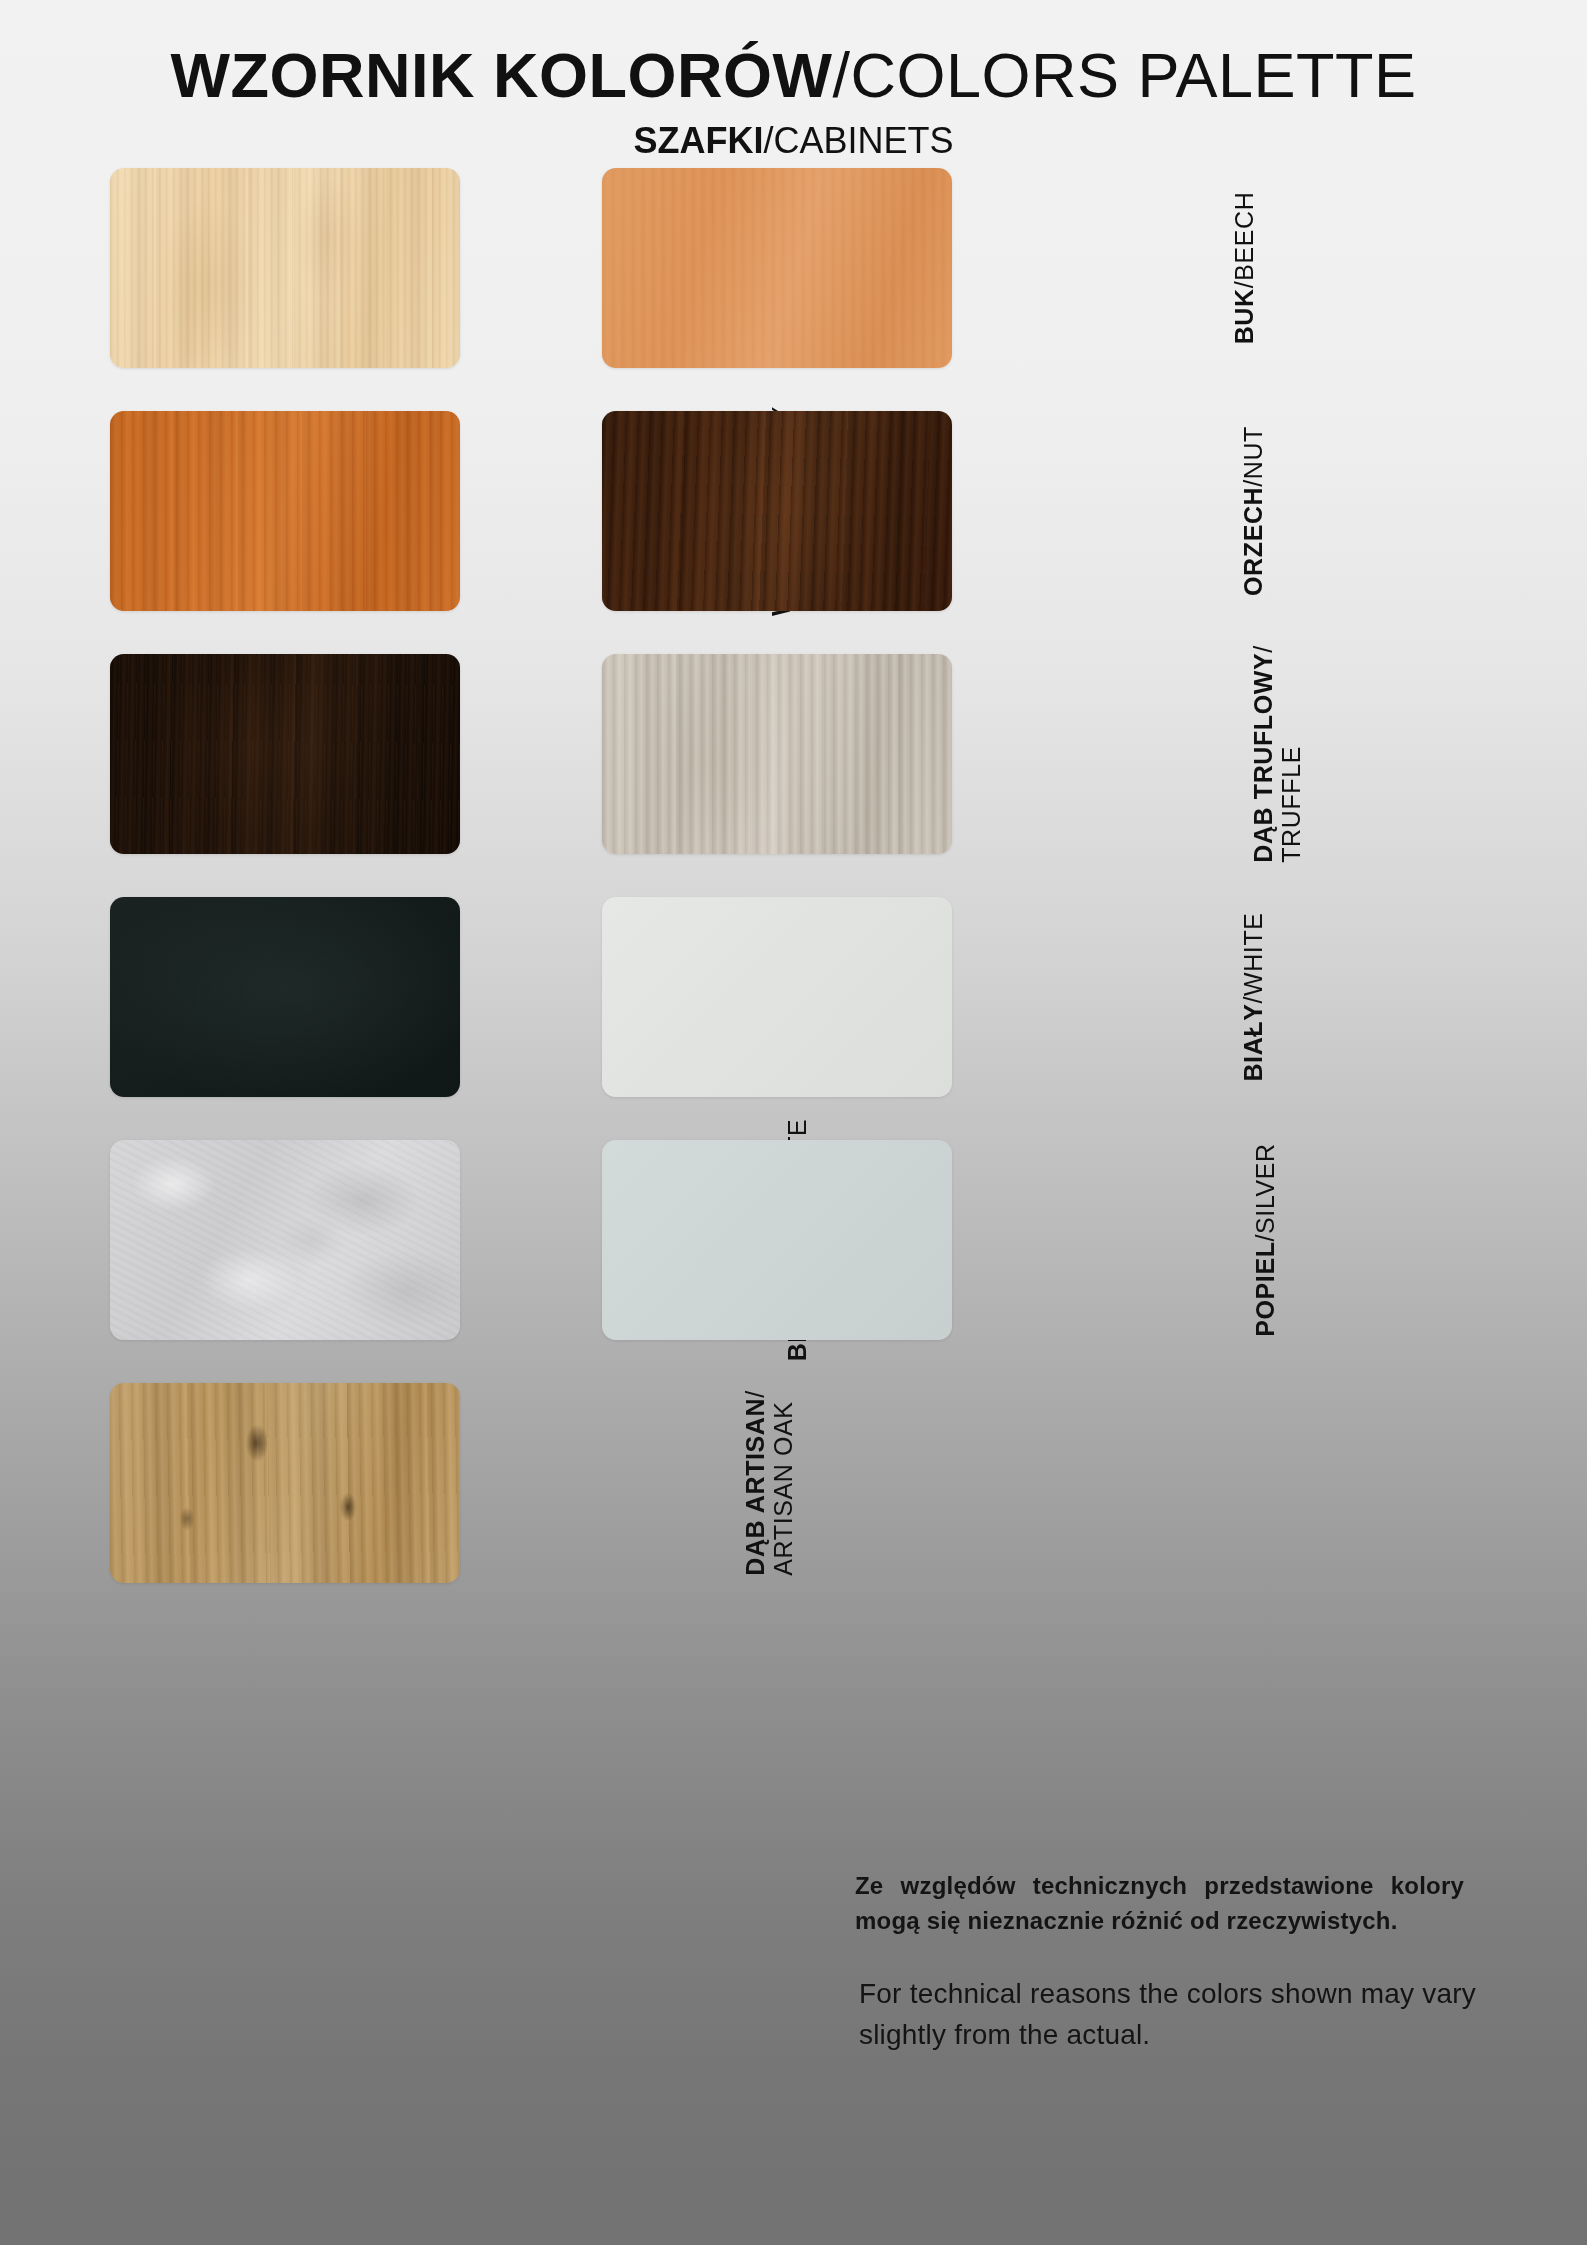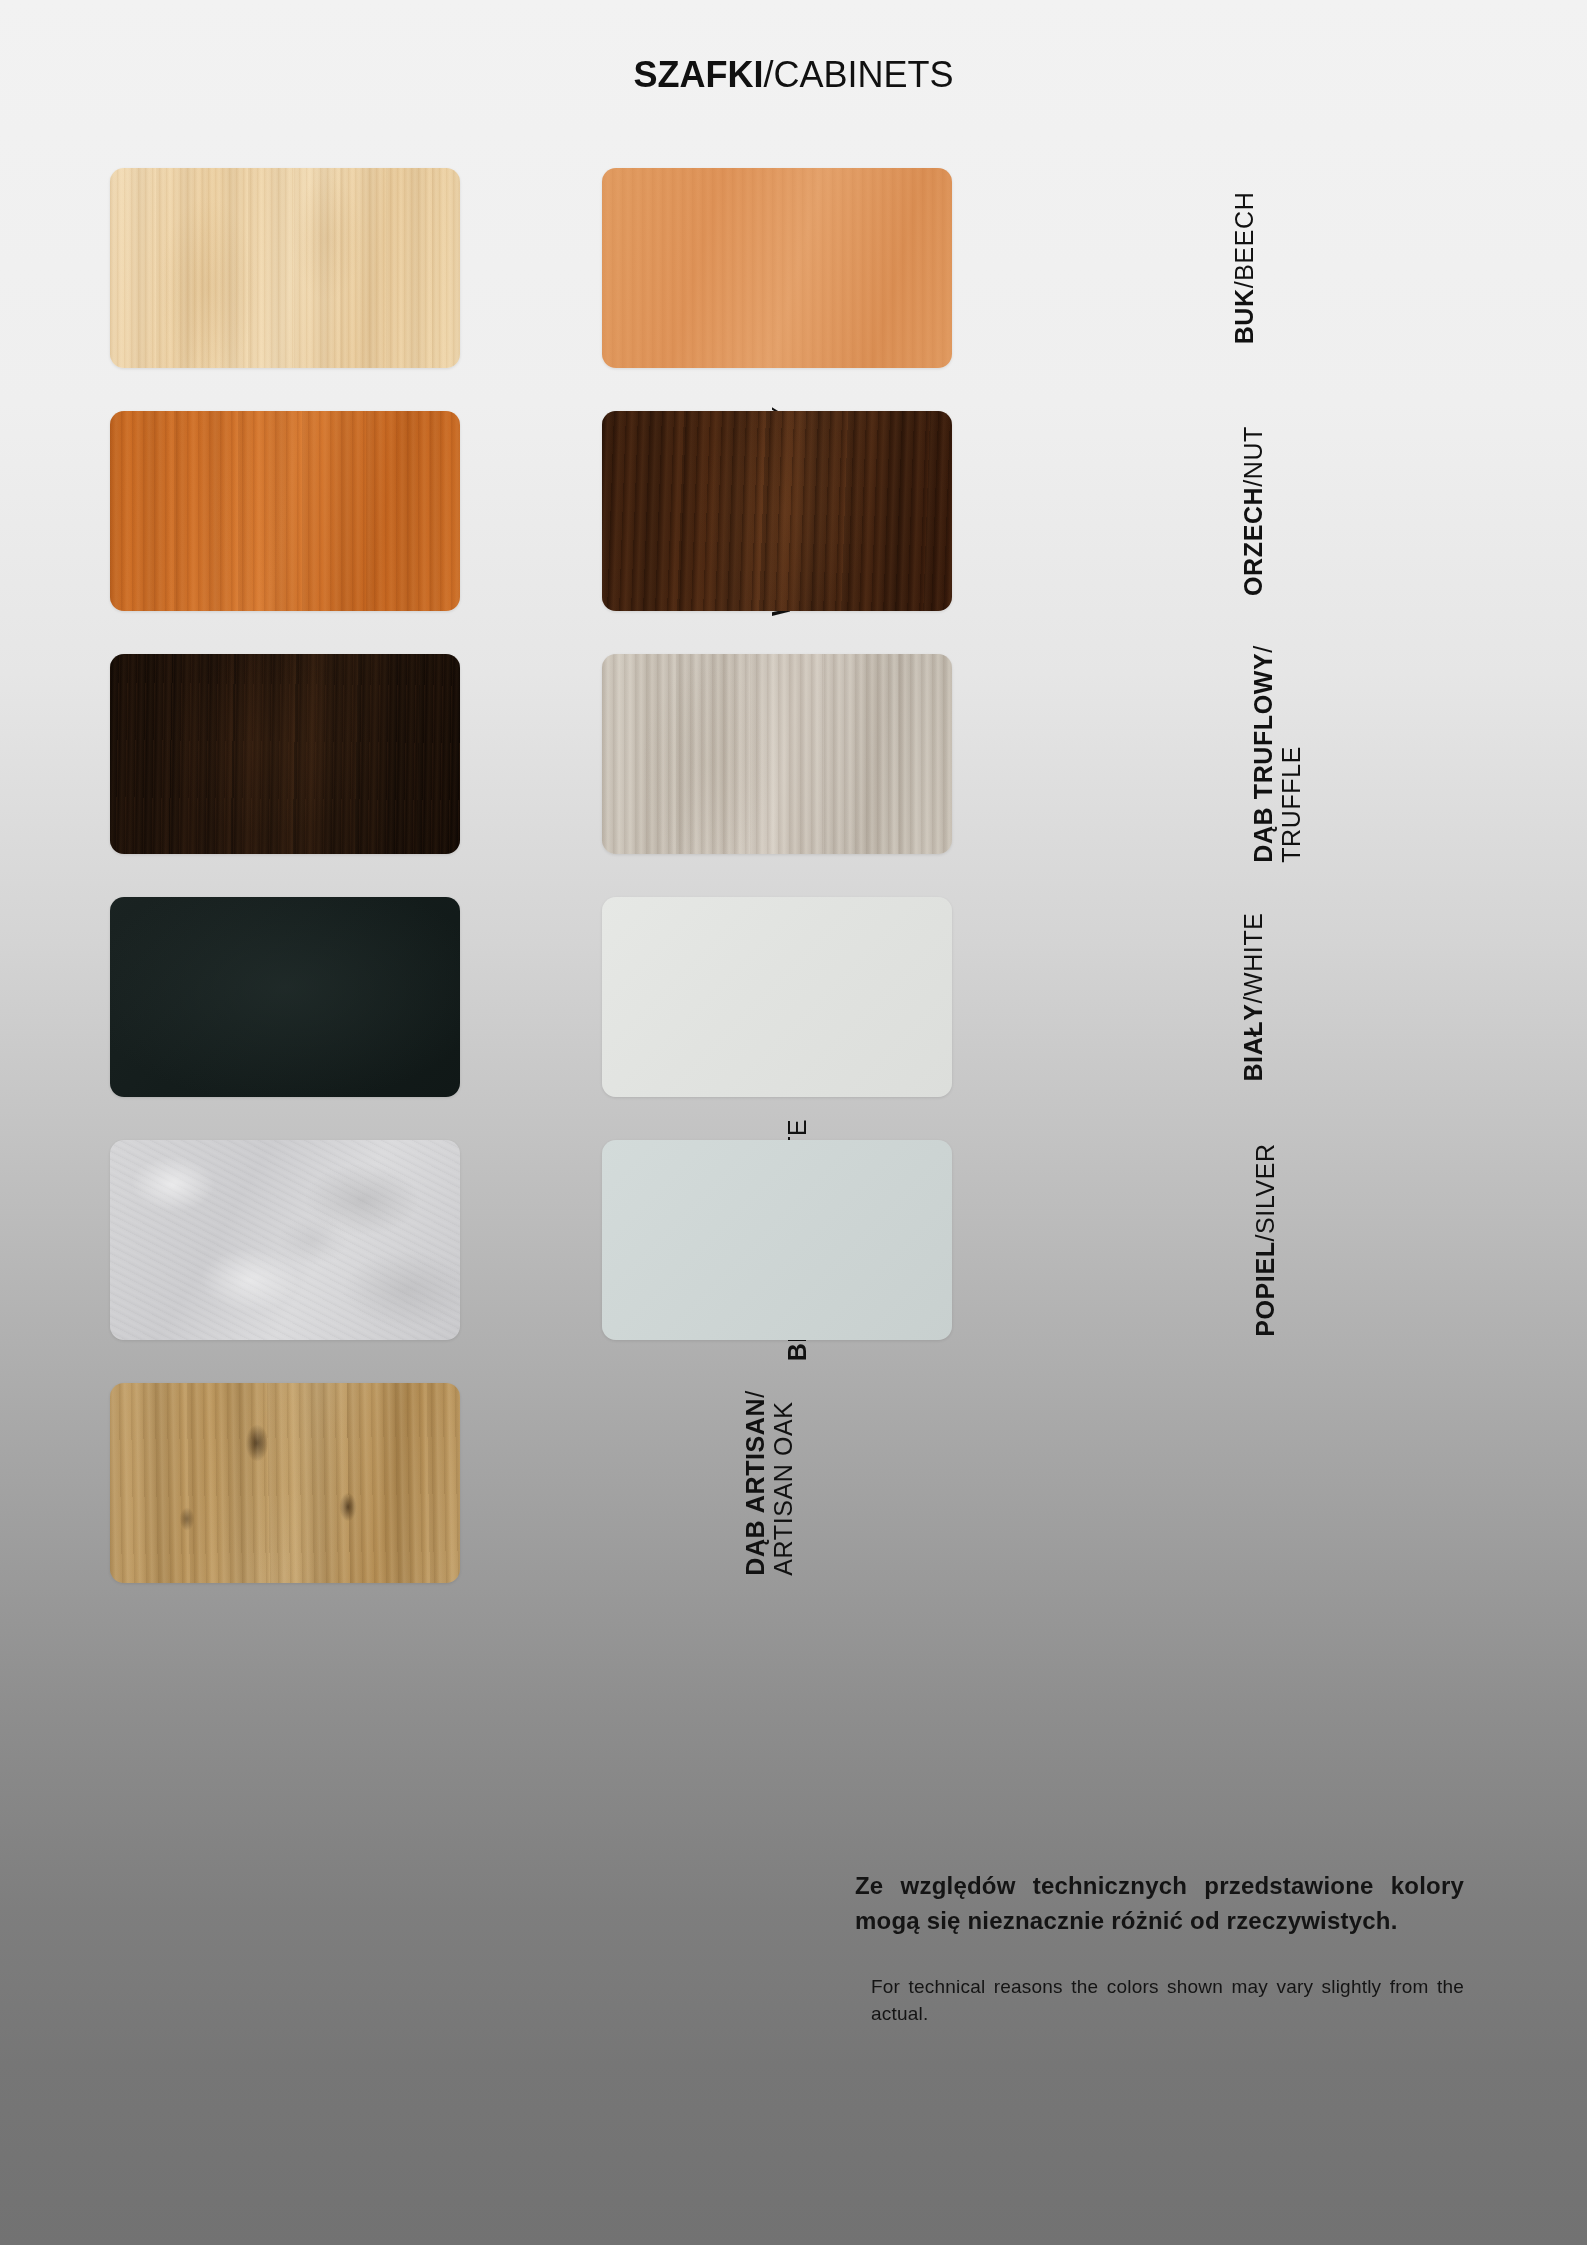--- a/index.html
+++ b/index.html
@@ -148,30 +148,33 @@
       linear-gradient(100deg,#c2a06a 0%,#b9945b 28%,#c6a672 54%,#b38c52 78%,#bf9d67 100%);
   }
 
   
   .notes{position:absolute;left:855px;top:1868px;width:625px;color:#141414;}
   .note-pl{
     font-size:24px;line-height:1.47;font-weight:600;text-align:justify;
     letter-spacing:.2px;margin:0 16px 34px 0;
   }
   .note-en{
-    font-size:19px;line-height:1.47;font-weight:300;text-align:justify;
-    letter-spacing:.2px;margin:16px;
+    font-size:28px;line-height:1.47;font-weight:300;text-align:justify;
+    letter-spacing:.2px;margin:4px;
   }
 </style>
 </head>
 <body>
 
 <div class="sheet">
 
   <div class="header">
+    <div class="title">
+      <span class="pl">WZORNIK KOLORÓW</span><span class="slash">/</span><span class="en">COLORS PALETTE</span>
+    </div>
     <div class="subtitle">
       <span class="pl">SZAFKI</span><span class="slash">/</span><span class="en">CABINETS</span>
     </div>
   </div>
 
   <div class="grid">
     <div class="col col-left" id="col-left">
         <div class="cell">
           <div class="swatch">
             <div class="tex m-maple"></div>

